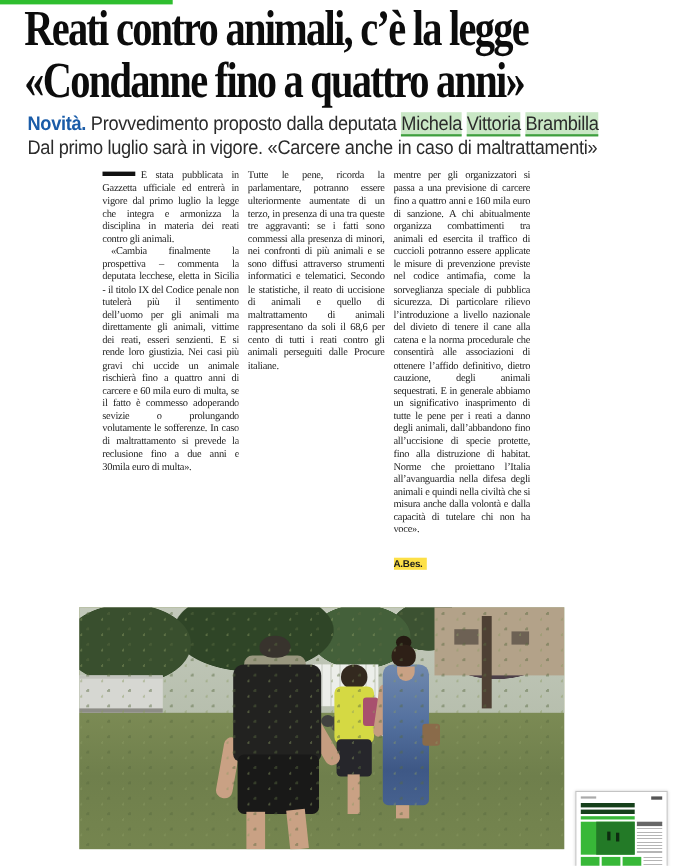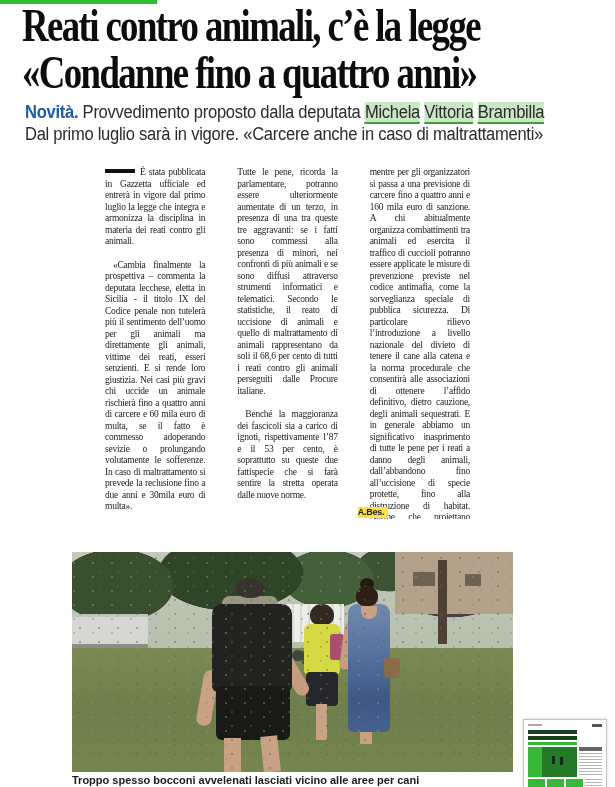--- a/index.html
+++ b/index.html
@@ -16,21 +16,21 @@
   .subhead{position:absolute;left:25px;top:101px;width:640px;margin:0;
     font-family:"Liberation Sans",sans-serif;font-size:18px;line-height:22px;
     color:#2b2b2b;letter-spacing:-0.3px;transform:scaleX(0.92);transform-origin:left top;white-space:nowrap;}
   .kicker{color:#1a5ca8;font-weight:bold;}
   .hl{background:#c9e7c5;border-bottom:2px solid #3e9e3e;}
 
   .body-cols{position:absolute;left:93px;top:155px;width:389px;height:364px;
     display:flex;gap:8px;overflow:hidden;}
   .col{flex:1 1 0;font-size:9.5px;line-height:11.5px;text-align:justify;
     color:#1c1c1c;letter-spacing:-0.25px;position:relative;overflow:hidden;}
-  .col p{margin:12px;}
+  .col p{margin:0;}
   .col p + p{text-indent:8px;}
   .lead-dash{display:inline-block;width:30px;height:4px;background:#111;
     margin-right:5px;vertical-align:2px;}
   .name-hl{background:#c9e7c5;border-bottom:1.5px solid #3e9e3e;font-weight:bold;}
   .byline{position:absolute;left:0;bottom:1px;font-family:"Liberation Sans",sans-serif;
     font-weight:bold;font-size:9px;background:#fde047;padding-right:4px;}
 
   
   .photo{position:absolute;left:72px;top:552px;width:441px;height:220px;overflow:hidden;
     background:linear-gradient(180deg,#97a26e 0%,#7e8d56 38%,#6f7f4c 70%,#75854f 100%);}
@@ -116,21 +116,20 @@
 
   <p class="subhead"><span class="kicker">Novità.</span><span> Provvedimento proposto dalla deputata </span><span class="hl">Michela</span> <span class="hl">Vittoria</span> <span class="hl">Brambilla</span><br><span>Dal primo luglio sarà in vigore. «Carcere anche in caso di maltrattamenti»</span></p>
 
   <div class="body-cols">
     <div class="col">
       <p><span class="lead-dash"></span><span>È stata pubblicata in Gazzetta ufficiale ed entrerà in vigore dal primo luglio la legge che integra e armonizza la disciplina in materia dei reati contro gli animali.</span></p>
       <p>«Cambia finalmente la prospettiva – commenta la deputata lecchese, eletta in Sicilia - il titolo IX del Codice penale non tutelerà più il sentimento dell’uomo per gli animali ma direttamente gli animali, vittime dei reati, esseri senzienti. E si rende loro giustizia. Nei casi più gravi chi uccide un animale rischierà fino a quattro anni di carcere e 60 mila euro di multa, se il fatto è commesso adoperando sevizie o prolungando volutamente le sofferenze. In caso di maltrattamento si prevede la reclusione fino a due anni e 30mila euro di multa».</p>
     </div>
     <div class="col">
       <p>Tutte le pene, ricorda la parlamentare, potranno essere ulteriormente aumentate di un terzo, in presenza di una tra queste tre aggravanti: se i fatti sono commessi alla presenza di minori, nei confronti di più animali e se sono diffusi attraverso strumenti informatici e telematici. Secondo le statistiche, il reato di uccisione di animali e quello di maltrattamento di animali rappresentano da soli il 68,6 per cento di tutti i reati contro gli animali perseguiti dalle Procure italiane.</p>
-      <p>Benché la maggioranza dei fascicoli sia a carico di ignoti, rispettivamente l’87 e il 53 per cento, è soprattutto su queste due fattispecie che si farà sentire la stretta operata dalle nuove norme.</p>
     </div>
     <div class="col">
       <p>mentre per gli organizzatori si passa a una previsione di carcere fino a quattro anni e 160 mila euro di sanzione. A chi abitualmente organizza combattimenti tra animali ed esercita il traffico di cuccioli potranno essere applicate le misure di prevenzione previste nel codice antimafia, come la sorveglianza speciale di pubblica sicurezza. Di particolare rilievo l’introduzione a livello nazionale del divieto di tenere il cane alla catena e la norma procedurale che consentirà alle associazioni di ottenere l’affido definitivo, dietro cauzione, degli animali sequestrati. E in generale abbiamo un significativo inasprimento di tutte le pene per i reati a danno degli animali, dall’abbandono fino all’uccisione di specie protette, fino alla distruzione di habitat. Norme che proiettano l’Italia all’avanguardia nella difesa degli animali e quindi nella civiltà che si misura anche dalla volontà e dalla capacità di tutelare chi non ha voce».</p>
       <span class="byline">A.Bes.</span>
     </div>
   </div>
 
   <figure class="photo" style="margin:0">
     <div class="ph-trees"></div>
     <div class="ph-building"></div>
@@ -154,21 +153,20 @@
     <div class="ph-man-armL"></div>
     <div class="ph-man-armR"></div>
     <div class="ph-man-lei"></div>
     <div class="ph-man-cap"></div>
     <div class="ph-man-torso"></div>
     <div class="ph-man-shorts"></div>
     <div class="ph-man-legL"></div>
     <div class="ph-man-legR"></div>
   </figure>
 
-  <p class="caption">Troppo spesso bocconi avvelenati lasciati vicino alle aree per cani</p>
 
   <div class="thumb">
     <div class="t-header"></div>
     <div class="t-head1"></div>
     <div class="t-head2"></div>
     <div class="t-sub"></div>
     <div class="t-main">
       <div class="t-art">
         <div class="t-photo"></div>
       </div>

